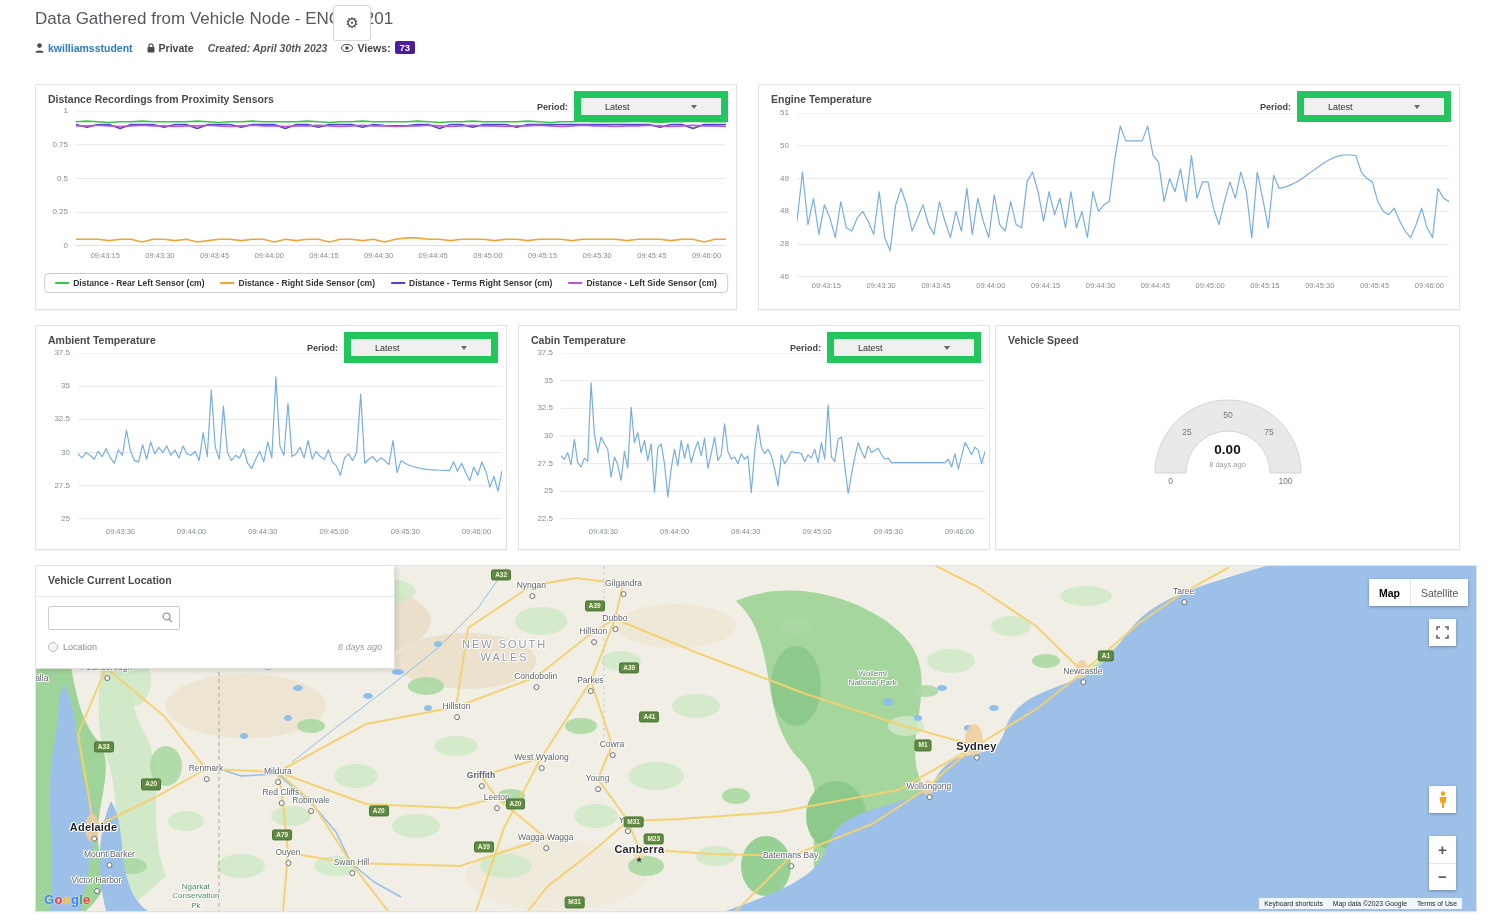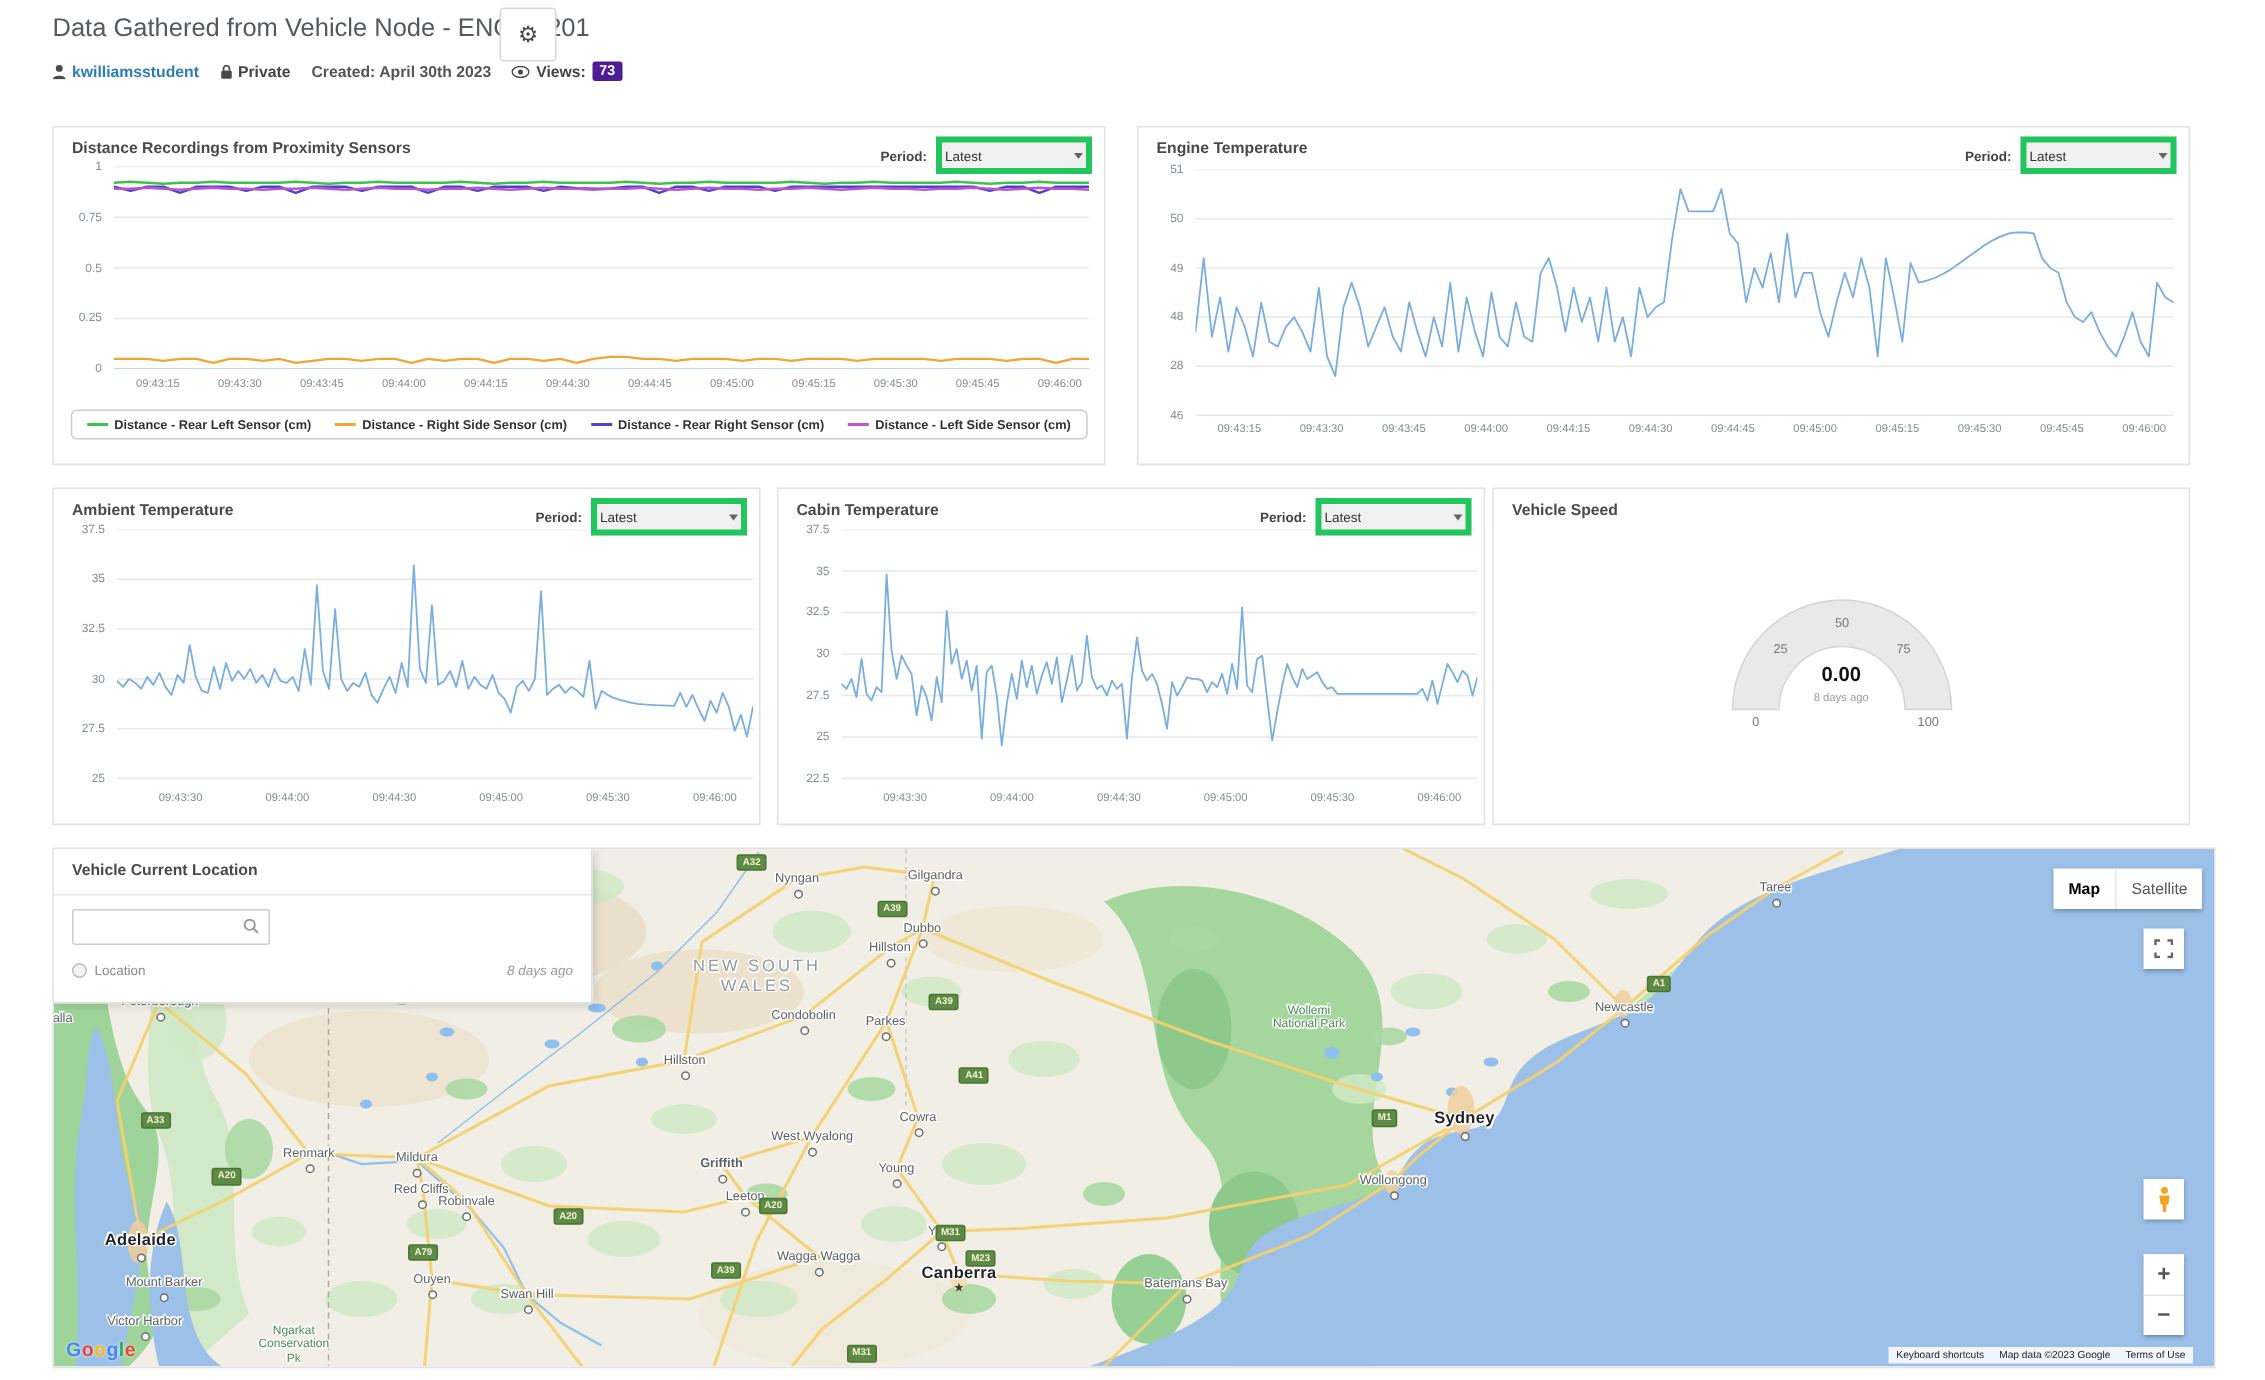--- a/index.html
+++ b/index.html
@@ -7,29 +7,29 @@
   
   .pagetitle{position:absolute;left:35px;top:9px;font-size:17px;color:#55585c}
   .gearbtn{position:absolute;left:333px;top:5px;width:36px;height:34px;border:1px solid #d8d8d8;
     border-radius:3px;background:#fff;display:flex;align-items:center;justify-content:center;
     font-size:15px;color:#4a4a4a;cursor:pointer}
   .meta{position:absolute;left:35px;top:41px;display:flex;align-items:center;gap:14px;
     font-size:10.5px;color:#444}
   .mitem{display:flex;align-items:center;gap:4px;font-weight:bold}
   .mitem svg{display:block}
   .mlink{color:#2e7cb8;text-decoration:none;font-weight:bold}
-  .created{color:#555}
+  .created{font-style:italic;color:#555}
   .badge{background:#4c1d95;color:#fff;border-radius:2px;padding:1px 5px;font-size:9.5px;font-weight:bold}
   
   .card{position:absolute;background:#fff;border:1px solid #e2e2e2;box-shadow:0 1px 1px rgba(0,0,0,.04)}
   .ctitle{position:absolute;left:12px;top:8px;font-size:10.5px;font-weight:bold;color:#4a4a4a;z-index:3}
   .periodbox{position:absolute;right:8px;top:6px;display:flex;align-items:center;gap:6px;z-index:3}
   .plabel{font-size:9px;font-weight:bold;color:#444}
-  .pselect{width:92px;height:17px;border:4px solid #22c55e;background:#f0f0f0;display:flex;
-    align-items:center;justify-content:space-between;padding:0 2px;font-size:9px;color:#333;cursor:pointer}
+  .pselect{width:92px;height:17px;border:7px solid #22c55e;background:#f0f0f0;display:flex;
+    align-items:center;justify-content:space-between;padding:0 24px;font-size:9px;color:#333;cursor:pointer}
   .caret{width:0;height:0;border-left:3.5px solid transparent;border-right:3.5px solid transparent;
     border-top:4px solid #666}
   
   .chart{position:absolute;inset:0}
   .plot{position:absolute}
   .ytick{position:absolute;text-align:right;font-size:8px;color:#848c94;left:0}
   .xtick{position:absolute;transform:translateX(-50%);font-size:7.5px;color:#848c94;white-space:nowrap}
   .legend{position:absolute;left:50%;transform:translateX(-50%);border:1px solid #ccc;border-radius:4px;
     display:flex;gap:16px;padding:4px 10px;align-items:center;white-space:nowrap;background:#fff}
   .litem{display:flex;align-items:center;gap:4px;font-size:8.5px;font-weight:bold;color:#333}
@@ -156,21 +156,21 @@
       <span class="litem">
         <span class="ldash" style="border-top-color: rgb(63, 194, 76);"></span>
         <span>Distance - Rear Left Sensor (cm)</span>
       </span>
       <span class="litem">
         <span class="ldash" style="border-top-color: rgb(240, 166, 55);"></span>
         <span>Distance - Right Side Sensor (cm)</span>
       </span>
       <span class="litem">
         <span class="ldash" style="border-top-color: rgb(77, 67, 207);"></span>
-        <span>Distance - Rear Right Sensor (cm)</span>
+        <span>Distance - Terms Right Sensor (cm)</span>
       </span>
       <span class="litem">
         <span class="ldash" style="border-top-color: rgb(185, 87, 207);"></span>
         <span>Distance - Left Side Sensor (cm)</span>
       </span>
     </div>
 </div>
 
 <div class="card" style="left:758px;top:84px;width:700px;height:224px">
   <div class="ctitle">Engine Temperature</div>

